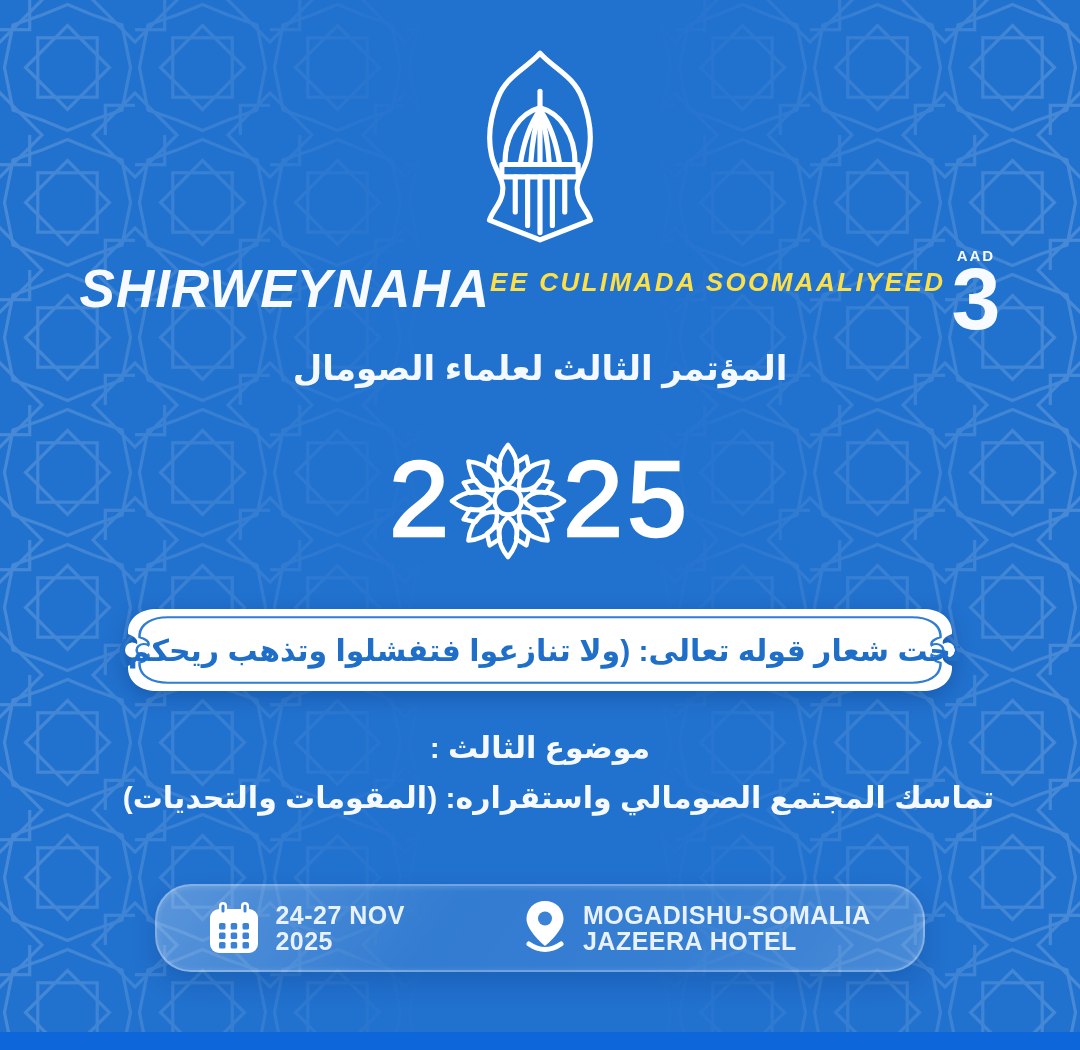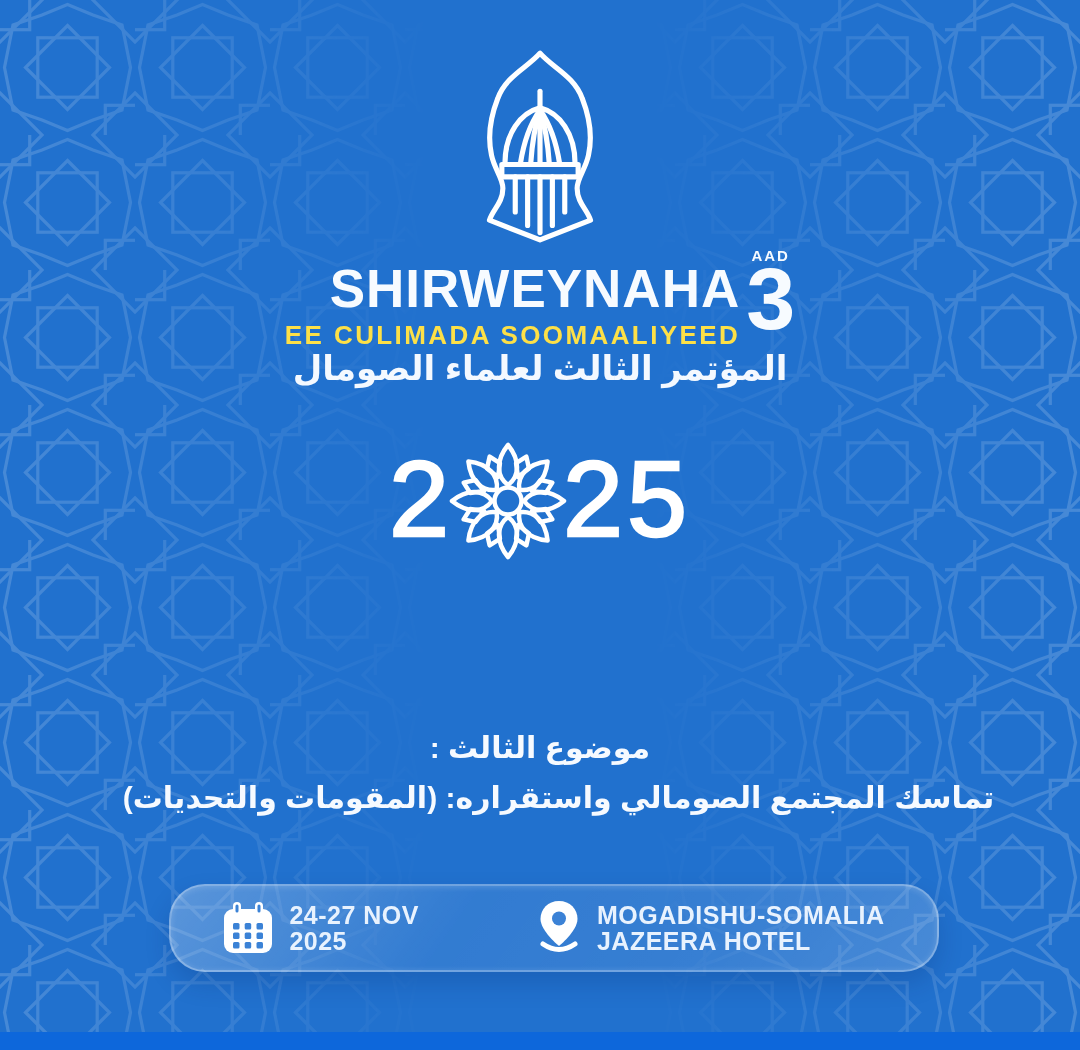--- a/index.html
+++ b/index.html
@@ -18,21 +18,21 @@
     background:#0d67db;
   }
   
   .logo-wrap{position:absolute;top:48px;left:0;width:100%;display:flex;justify-content:center;}
   .logo-wrap svg{width:124px;height:198px;}
   
   .title-row{
     position:absolute;top:248px;left:0;width:100%;
     display:flex;justify-content:center;align-items:flex-start;gap:6px;
   }
-  .title-texts{display:flex;flex-direction:column;align-items:flex-end;padding-top:14px;}
+  .title-texts{display:flex;align-items:flex-start;padding-top:14px;font-style:italic;}
   .title-main{
     font-size:53px;font-weight:bold;letter-spacing:1px;line-height:1;
     color:#f7fbff;
   }
   .title-sub{
     font-size:26px;font-weight:bold;letter-spacing:2.4px;line-height:1;
     margin-top:7px;color:#fde047;
   }
   .title-num{display:flex;flex-direction:column;align-items:center;margin-top:0;text-align:center;}
   .title-aad{font-size:15px;font-weight:bold;letter-spacing:2px;line-height:1;color:#f7fbff;}
@@ -63,21 +63,21 @@
     display:flex;align-items:center;justify-content:center;
     direction:rtl;text-align:center;
     font-size:30px;font-weight:bold;color:#1f6fc8;white-space:nowrap;
   }
   
   .theme-block{position:absolute;top:730px;left:0;width:100%;text-align:center;direction:rtl;}
   .theme-heading{font-size:30px;font-weight:bold;color:#f6faff;line-height:1.2;}
   .theme-text{font-size:30px;font-weight:bold;color:#f6faff;margin-top:14px;line-height:1.2;padding-left:37px;}
   
   .footer-pill{
-    position:absolute;top:884px;left:169px;width:770px;height:88px;
+    position:absolute;top:884px;left:155px;width:770px;height:88px;
     border-radius:36px;
     background:linear-gradient(125deg,rgba(255,255,255,.26),rgba(255,255,255,.08) 38%,rgba(255,255,255,.10) 70%,rgba(255,255,255,.18));
     border:2px solid rgba(255,255,255,.30);
     box-shadow:0 12px 24px rgba(0,35,95,.18), inset 0 1px 6px rgba(255,255,255,.18);
     display:flex;align-items:center;justify-content:center;gap:118px;
     box-sizing:border-box;
   }
   .footer-item{display:flex;align-items:center;gap:16px;}
   .footer-item svg{flex:0 0 auto;}
   .footer-text{
@@ -178,20 +178,27 @@
         <path d="M0 -26 L7 -38 L0 -48 L-7 -38 Z" transform="rotate(202.5)"></path>
         <path d="M0 -26 L7 -38 L0 -48 L-7 -38 Z" transform="rotate(247.5)"></path>
         <path d="M0 -26 L7 -38 L0 -48 L-7 -38 Z" transform="rotate(292.5)"></path>
         <path d="M0 -26 L7 -38 L0 -48 L-7 -38 Z" transform="rotate(337.5)"></path>
         <circle cx="0" cy="0" r="13.5"></circle>
       </g>
     </svg>
     <span class="year-digit">25</span>
   </div>
 
+  <div class="cartouche">
+    <svg viewBox="0 0 834 92" preserveAspectRatio="none">
+      <path d="M34 5 L800 5 C816 5 828 13 829 27 L829 30 Q818 34 820 40 A7.5 7.5 0 1 1 820 52 Q818 58 829 62 L829 65 C828 79 816 87 800 87 L34 87 C18 87 6 79 5 65 L5 62 Q16 58 14 52 A7.5 7.5 0 1 1 14 40 Q16 34 5 30 L5 27 C6 13 18 5 34 5 Z" fill="#ffffff"></path>
+      <path d="M34 5 L800 5 C816 5 828 13 829 27 L829 30 Q818 34 820 40 A7.5 7.5 0 1 1 820 52 Q818 58 829 62 L829 65 C828 79 816 87 800 87 L34 87 C18 87 6 79 5 65 L5 62 Q16 58 14 52 A7.5 7.5 0 1 1 14 40 Q16 34 5 30 L5 27 C6 13 18 5 34 5 Z" fill="none" stroke="#2e7cd6" stroke-width="2.6" transform="translate(417,46) scale(0.972,0.80) translate(-417,-46)"></path>
+    </svg>
+    <div class="slogan-text">تحت شعار قوله تعالى: (ولا تنازعوا فتفشلوا وتذهب ريحكم)</div>
+  </div>
 
   <div class="theme-block">
     <div class="theme-heading">موضوع الثالث :</div>
     <div class="theme-text">تماسك المجتمع الصومالي واستقراره: (المقومات والتحديات)</div>
   </div>
 
   <div class="footer-pill">
     <div class="footer-item">
       <svg width="50" height="53" viewBox="0 0 50 53">
         <rect x="10" y="0" width="8" height="15" rx="4" fill="#ffffff"></rect>

